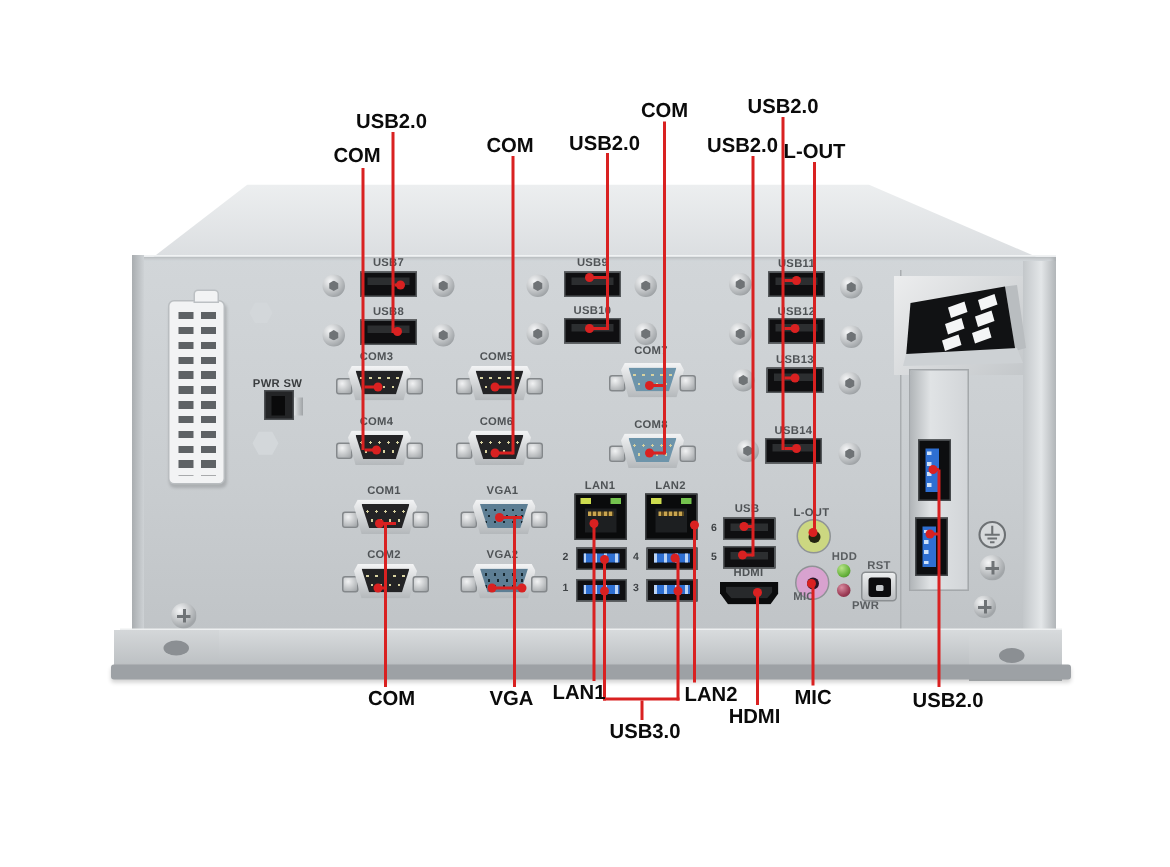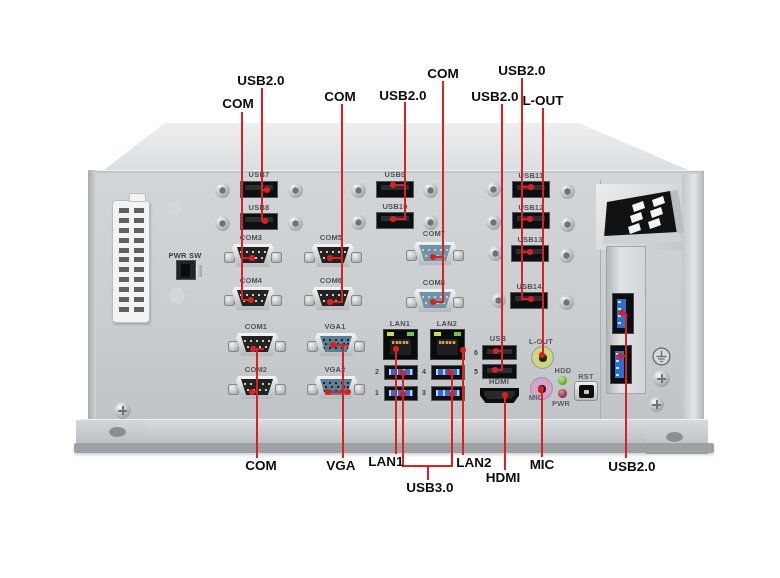--- a/index.html
+++ b/index.html
@@ -304,21 +304,21 @@
     <div class="hole" style="background:#23230f"></div>
   </div>
   <div class="jack" style="left:530px;top:377px;background:#d8a2cf">
     <div class="hole" style="background:#2b1626"></div>
   </div>
   <span class="plabel" style="left:536px;top:394px;color:#5a5e61">MIC</span>
 
   <span class="plabel" style="left:563px;top:367px;color:#5a5e61">HDD</span>
   <div class="led" style="left:558px;top:376px;background:radial-gradient(circle at 35% 30%,#b9e48a,#67b33c 60%,#3f7d22)"></div>
   <div class="led" style="left:558px;top:389px;background:radial-gradient(circle at 35% 30%,#d98ca0,#9c3b55 60%,#6e2238)"></div>
-  <span class="plabel" style="left:561px;top:400px;color:#5a5e61">PWR</span>
+  <span class="plabel" style="left:577px;top:400px;color:#5a5e61">PWR</span>
   <span class="plabel" style="left:586px;top:373px;color:#5a5e61">RST</span>
   <div class="rst" style="left:574px;top:381px">
     <div class="in"></div>
       <div class="pin"></div>
   </div>
 
   <div class="vusb" style="left:612px;top:293px;height:41px">
       <div class="tongue"></div>
     </div>
   <div class="vusb" style="left:610px;top:345px;height:39px">

